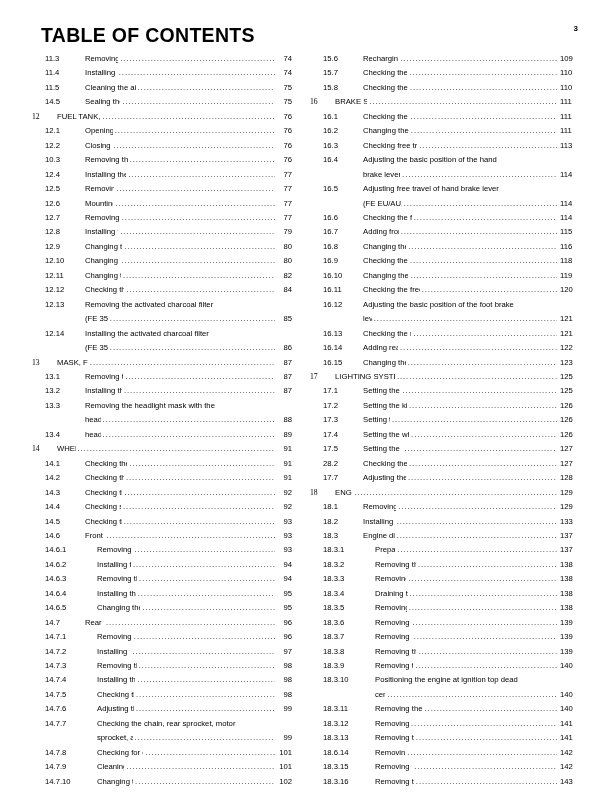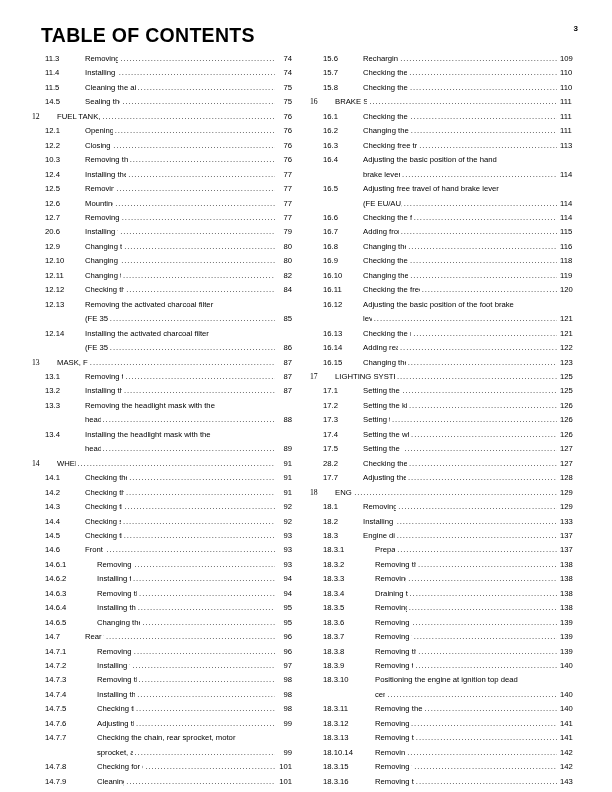--- a/index.html
+++ b/index.html
@@ -257,21 +257,21 @@
           <span class="num">12.7</span>
           <span class="body">
             <span class="ln has-leader">
               <span class="title">Removing the fuel tank</span>
               <span class="leader">..................................................................................................................</span>
               <span class="pg">77</span>
             </span>
           </span>
         </div>
         <div class="toc-entry lvl2">
-          <span class="num">20.6</span>
+          <span class="num">12.8</span>
           <span class="body">
             <span class="ln has-leader">
               <span class="title">Installing the fuel tank</span>
               <span class="leader">..................................................................................................................</span>
               <span class="pg">79</span>
             </span>
           </span>
         </div>
         <div class="toc-entry lvl2">
           <span class="num">12.9</span>
@@ -372,21 +372,20 @@
             <span class="ln has-leader">
               <span class="title">headlight</span>
               <span class="leader">..................................................................................................................</span>
               <span class="pg">88</span>
             </span>
           </span>
         </div>
         <div class="toc-entry lvl2">
           <span class="num">13.4</span>
           <span class="body">
-            <span class="ln cont"><span class="title">Installing the headlight mask with the</span></span>
             <span class="ln has-leader">
               <span class="title">headlight</span>
               <span class="leader">..................................................................................................................</span>
               <span class="pg">89</span>
             </span>
           </span>
         </div>
         <div class="toc-entry lvl1">
           <span class="num">14</span>
           <span class="body">
@@ -1058,21 +1057,21 @@
           <span class="num">18.3.13</span>
           <span class="body">
             <span class="ln has-leader">
               <span class="title">Removing the cylinder head</span>
               <span class="leader">..................................................................................................................</span>
               <span class="pg">141</span>
             </span>
           </span>
         </div>
         <div class="toc-entry lvl3">
-          <span class="num">18.10.14</span>
+          <span class="num">18.6.14</span>
           <span class="body">
             <span class="ln has-leader">
               <span class="title">Removing the piston</span>
               <span class="leader">..................................................................................................................</span>
               <span class="pg">142</span>
             </span>
           </span>
         </div>
         <div class="toc-entry lvl3">
           <span class="num">18.3.15</span>

